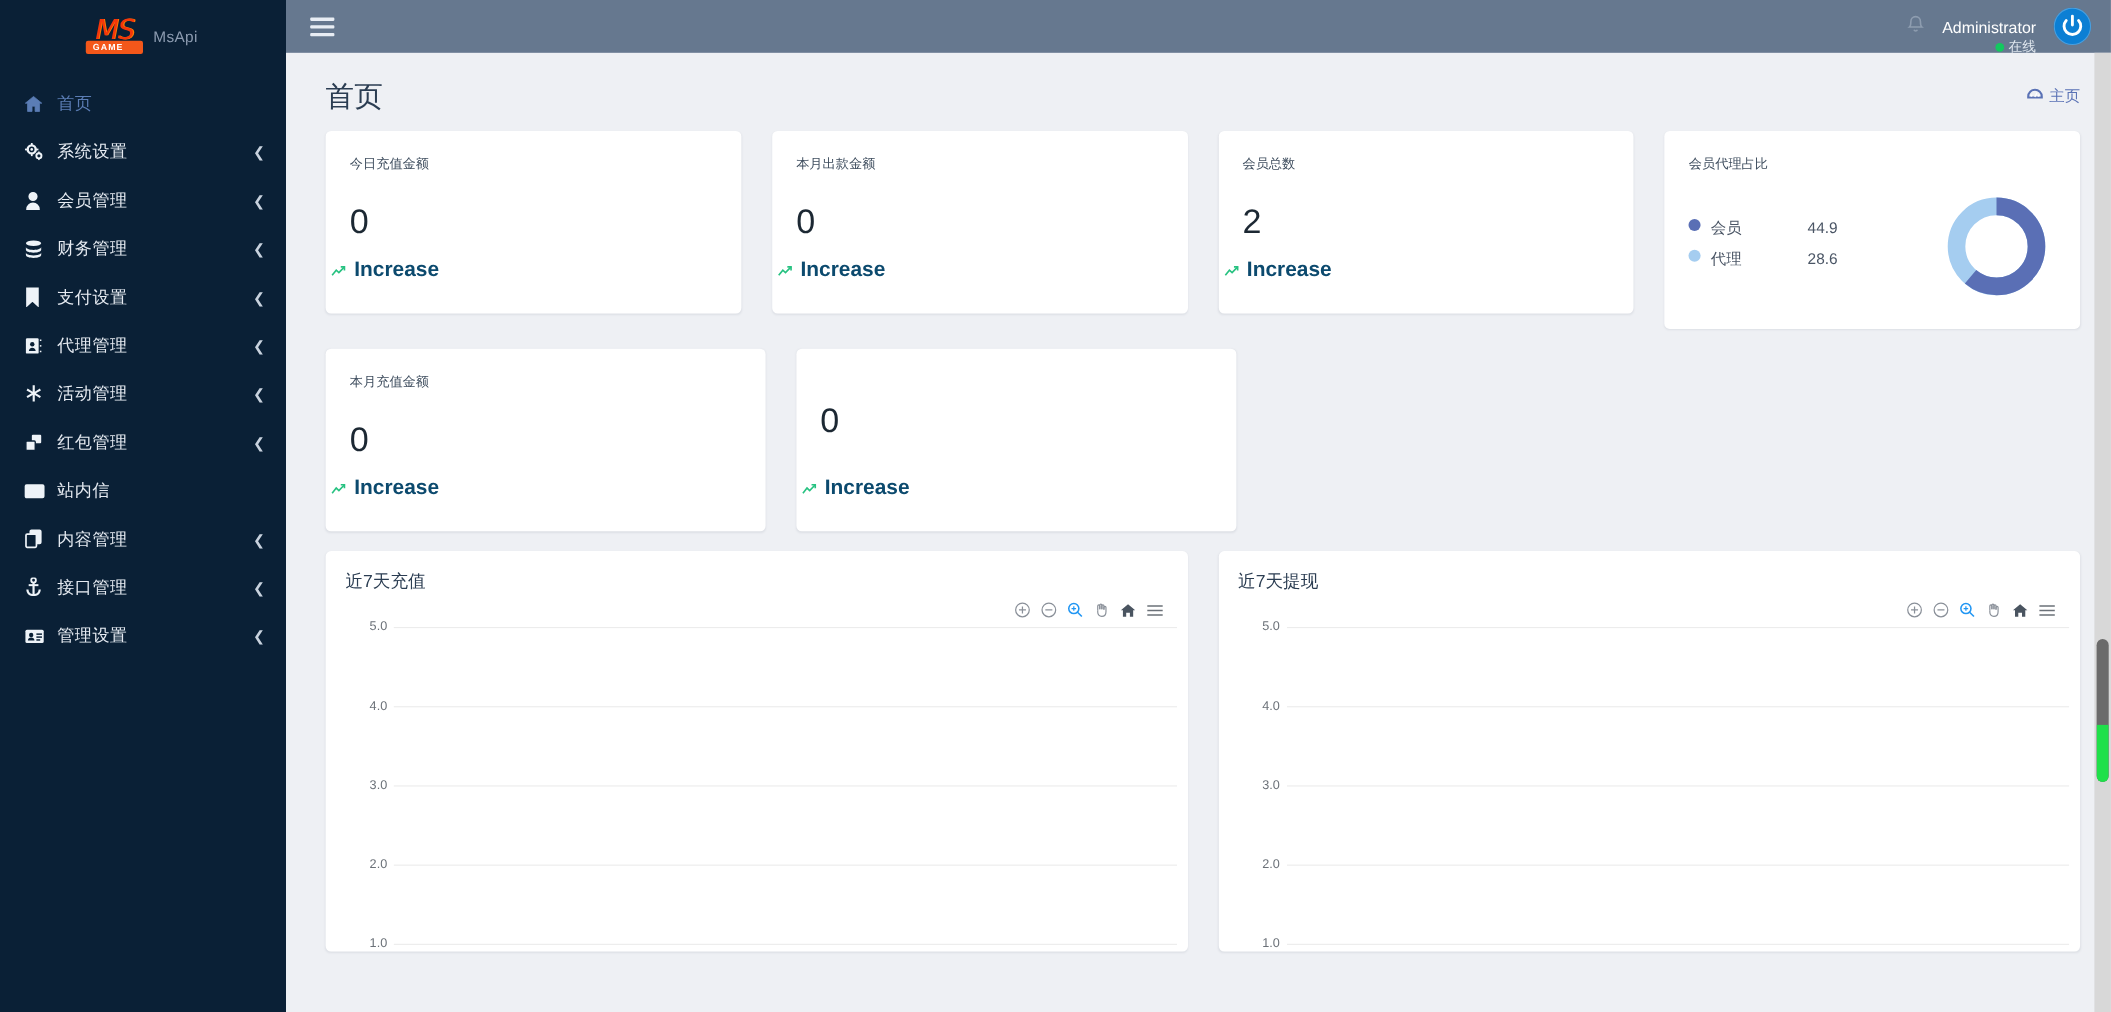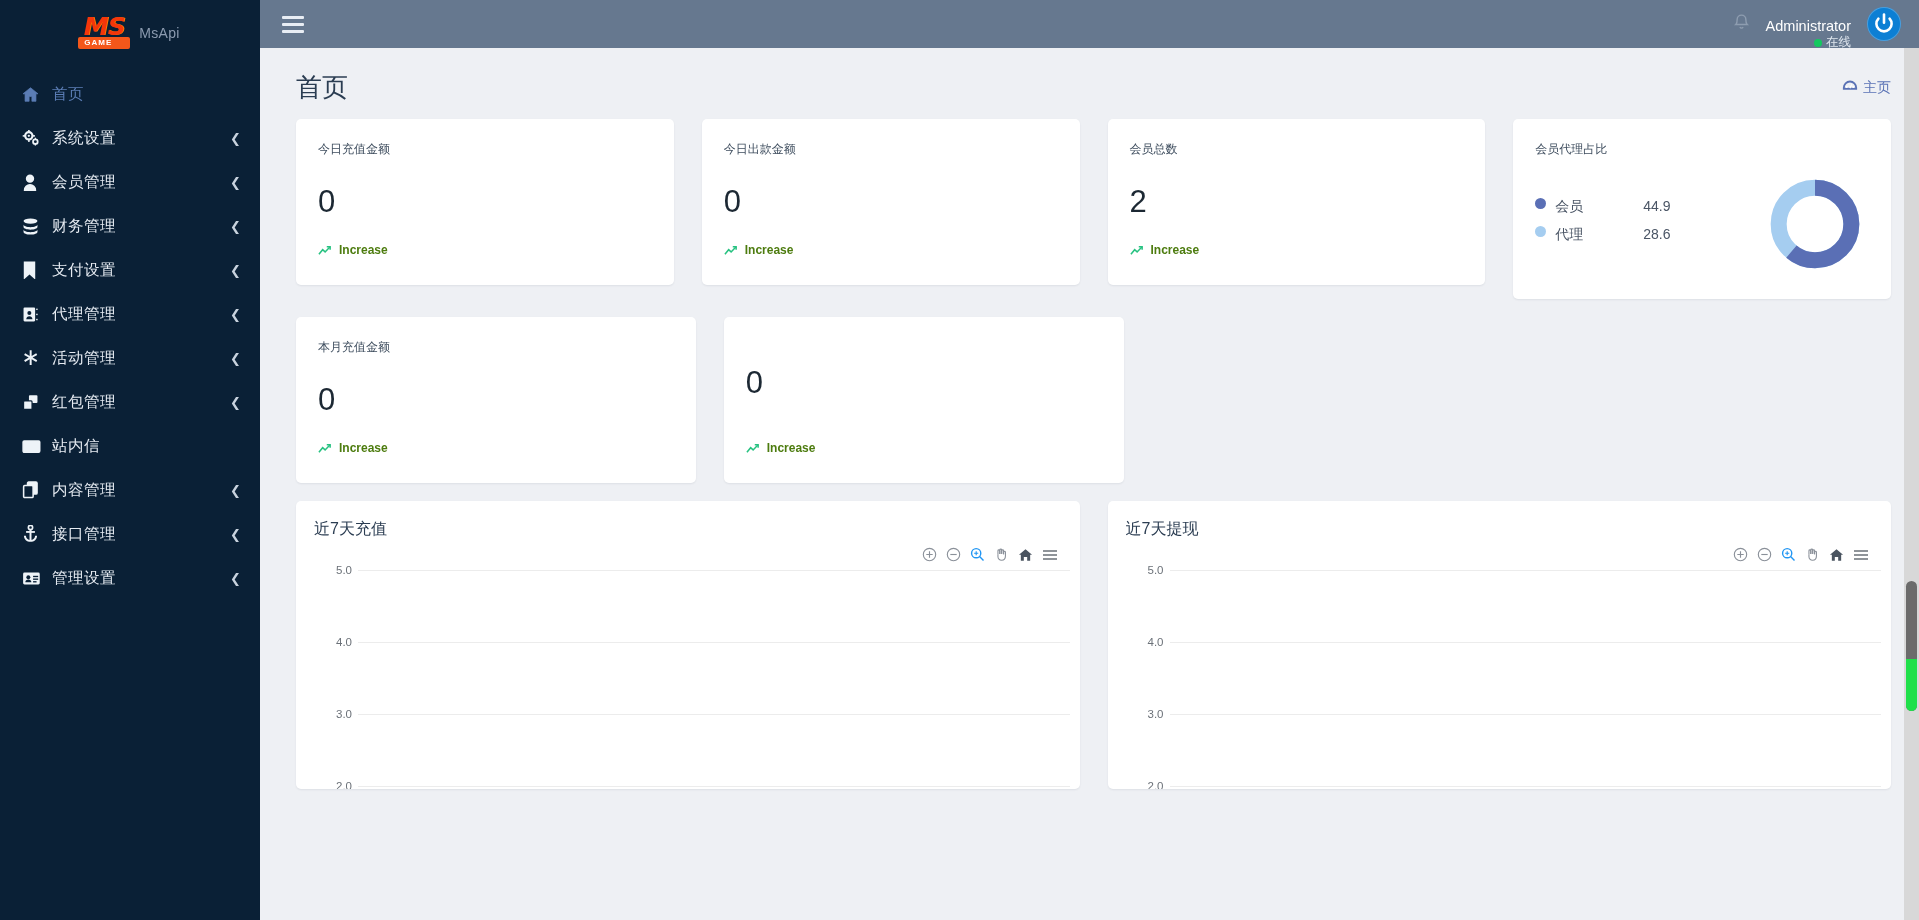--- a/index.html
+++ b/index.html
@@ -24,21 +24,21 @@
     gap: 11px;
     padding-top: 8px;
   }
   .brand-logo {
     position: relative;
     width: 48px; height: 37px;
     display: flex; flex-direction: column; align-items: center; justify-content: flex-start;
   }
   .brand-logo .ms {
     font-family: "DejaVu Sans", sans-serif;
-    font-weight: 700; font-style: italic;
+    font-weight: 400; font-style: italic;
     font-size: 25px; line-height: 24px;
     letter-spacing: -1px;
     color: #f4360a;
     text-shadow: 1px 0 0 #ff7b00;
   }
   .brand-logo .game {
     margin-top: -2px;
     background: #f4571a;
     color: #fff;
     font-size: 8px; font-weight: 700;
@@ -134,42 +134,42 @@
   .card {
     background: #ffffff;
     border-radius: 5px;
     box-shadow: 0 1px 2px rgba(30,40,60,.08);
     flex: 1 1 0;
   }
   .stat-card { height: 166px; padding: 22px 22px 0 22px; position: relative; }
   .stat-title { font-size: 12px; color: #3e4d5e; }
   .stat-value { font-size: 31px; color: #1c2833; font-weight: 400; margin-top: 28px; line-height: 1; }
   .stat-foot {
-    position: absolute; left: 22px; bottom: 28px;
+    position: absolute; left: 5px; bottom: 28px;
     display: flex; align-items: center; gap: 7px;
-    color: #4d7c0f; font-size: 12px; font-weight: 700;
+    color: #0c4a6e; font-size: 19px; font-weight: 700;
   }
   .trend-ico { color: #27c281; display: flex; align-items: center; }
 
   
   .donut-card { height: 180px; padding: 22px 22px 0 22px; display: block; }
   .donut-body { display: flex; align-items: center; margin-top: 18px; }
   .legend { flex: 1 1 auto; }
   .legend-row {
     display: flex; align-items: flex-start;
     font-size: 14px; color: #4a5565;
     height: 28px;
   }
   .legend-swatch { width: 11px; height: 11px; border-radius: 50%; margin-right: 9px; }
   .legend-label { width: 88px; }
   .legend-val { color: #4a5565; }
   .donut-wrap { flex: 0 0 auto; padding-right: 6px; }
 
   
-  .chart-card { height: 288px; padding: 18px 0 0 0; position: relative; overflow: hidden; }
+  .chart-card { height: 364px; padding: 18px 0 0 0; position: relative; overflow: hidden; }
   .chart-title { font-size: 16px; color: #2b3d52; padding: 0 0 0 18px; }
   .chart-toolbar {
     position: absolute; right: 22px; top: 46px;
     display: flex; align-items: center; gap: 9px;
   }
   .chart-toolbar .tb { cursor: pointer; display: flex; align-items: center; color: #8a9099; }
   .chart-toolbar .tb.sel { color: #2196f3; }
   .chart-plot { position: relative; margin-top: 30px; height: 300px; }
   .gridline {
     position: absolute; left: 62px; right: 10px;
@@ -427,21 +427,21 @@
               <svg width="14" height="11" viewBox="0 0 15 11" fill="none" stroke="#27c281" stroke-width="1.6">
                 <path d="M1 9.6 5 4.6l2.6 2.4L13 1.4"></path>
                   <path d="M9.4 1.4H13v3.4"></path>
               </svg>
             </span>
             <span>Increase</span>
           </div>
         </div>
 
         <div class="card stat-card">
-          <div class="stat-title">今日出款金额</div>
+          <div class="stat-title">本月出款金额</div>
           <div class="stat-value">0</div>
           <div class="stat-foot">
             <span class="trend-ico">
               <svg width="14" height="11" viewBox="0 0 15 11" fill="none" stroke="#27c281" stroke-width="1.6">
                 <path d="M1 9.6 5 4.6l2.6 2.4L13 1.4"></path>
                   <path d="M9.4 1.4H13v3.4"></path>
               </svg>
             </span>
             <span>Increase</span>
           </div>

